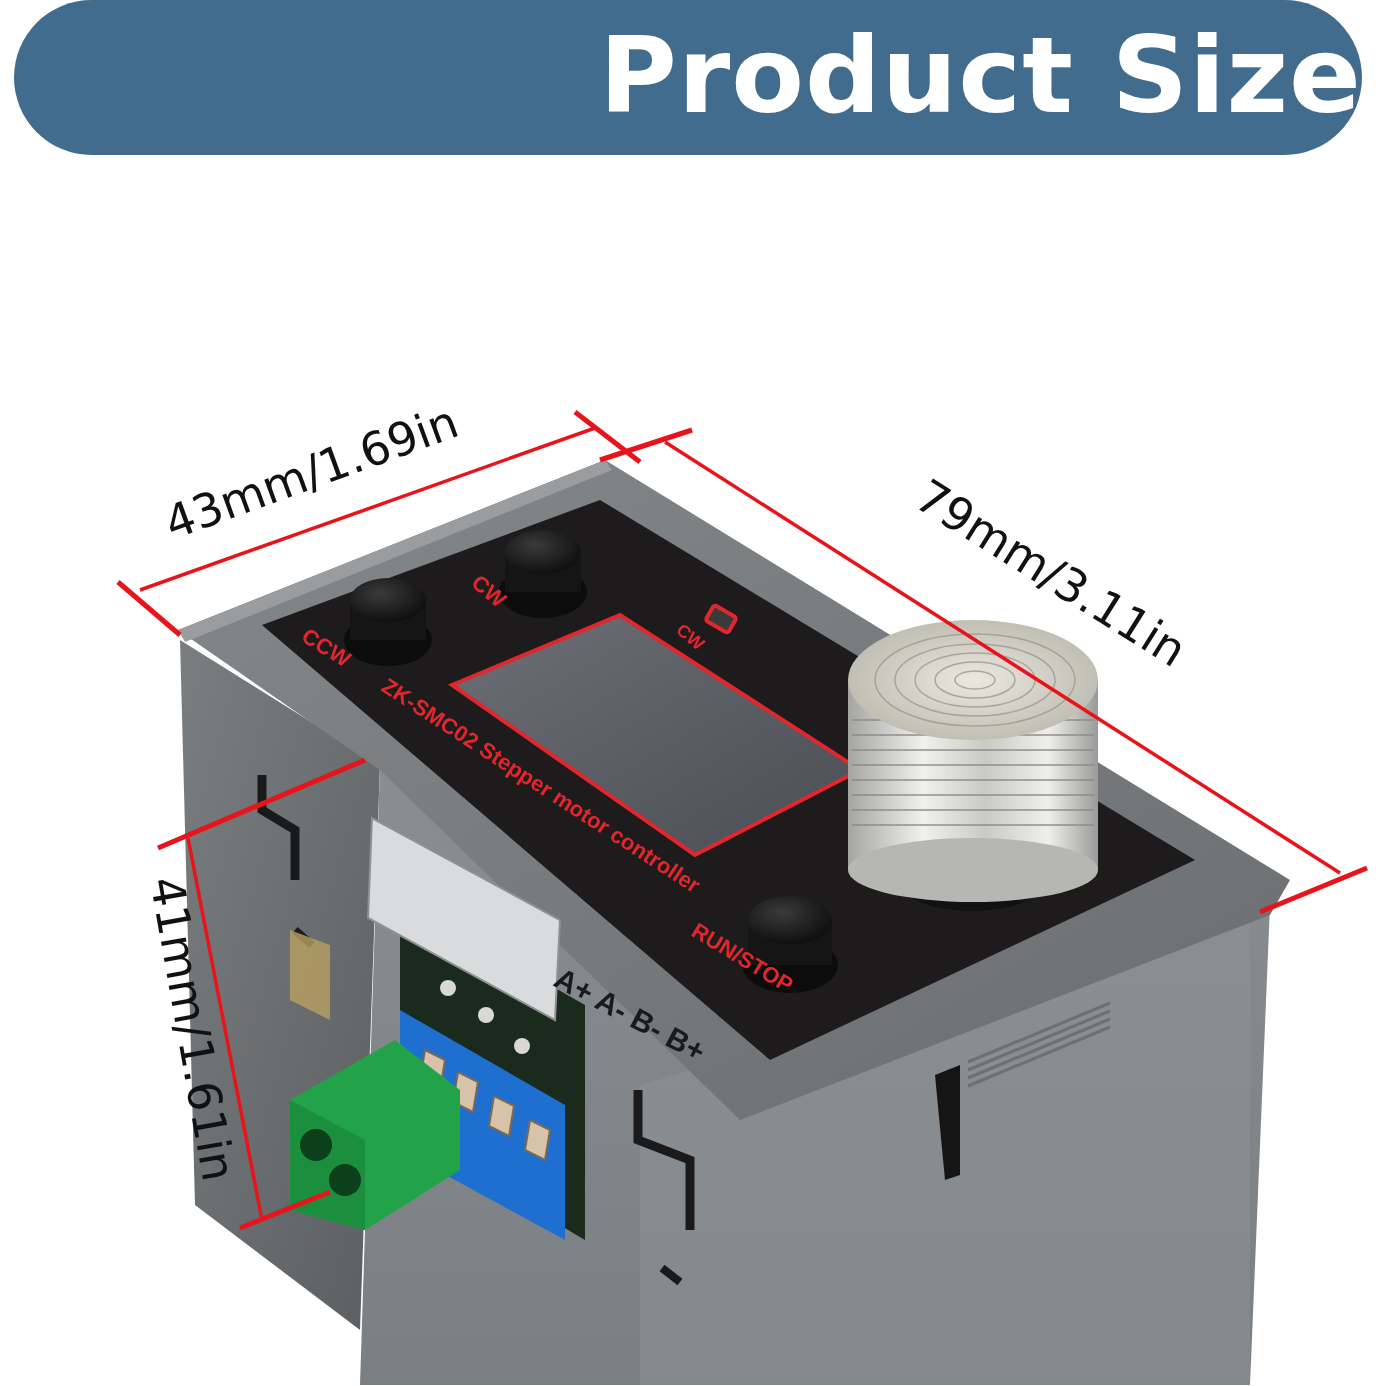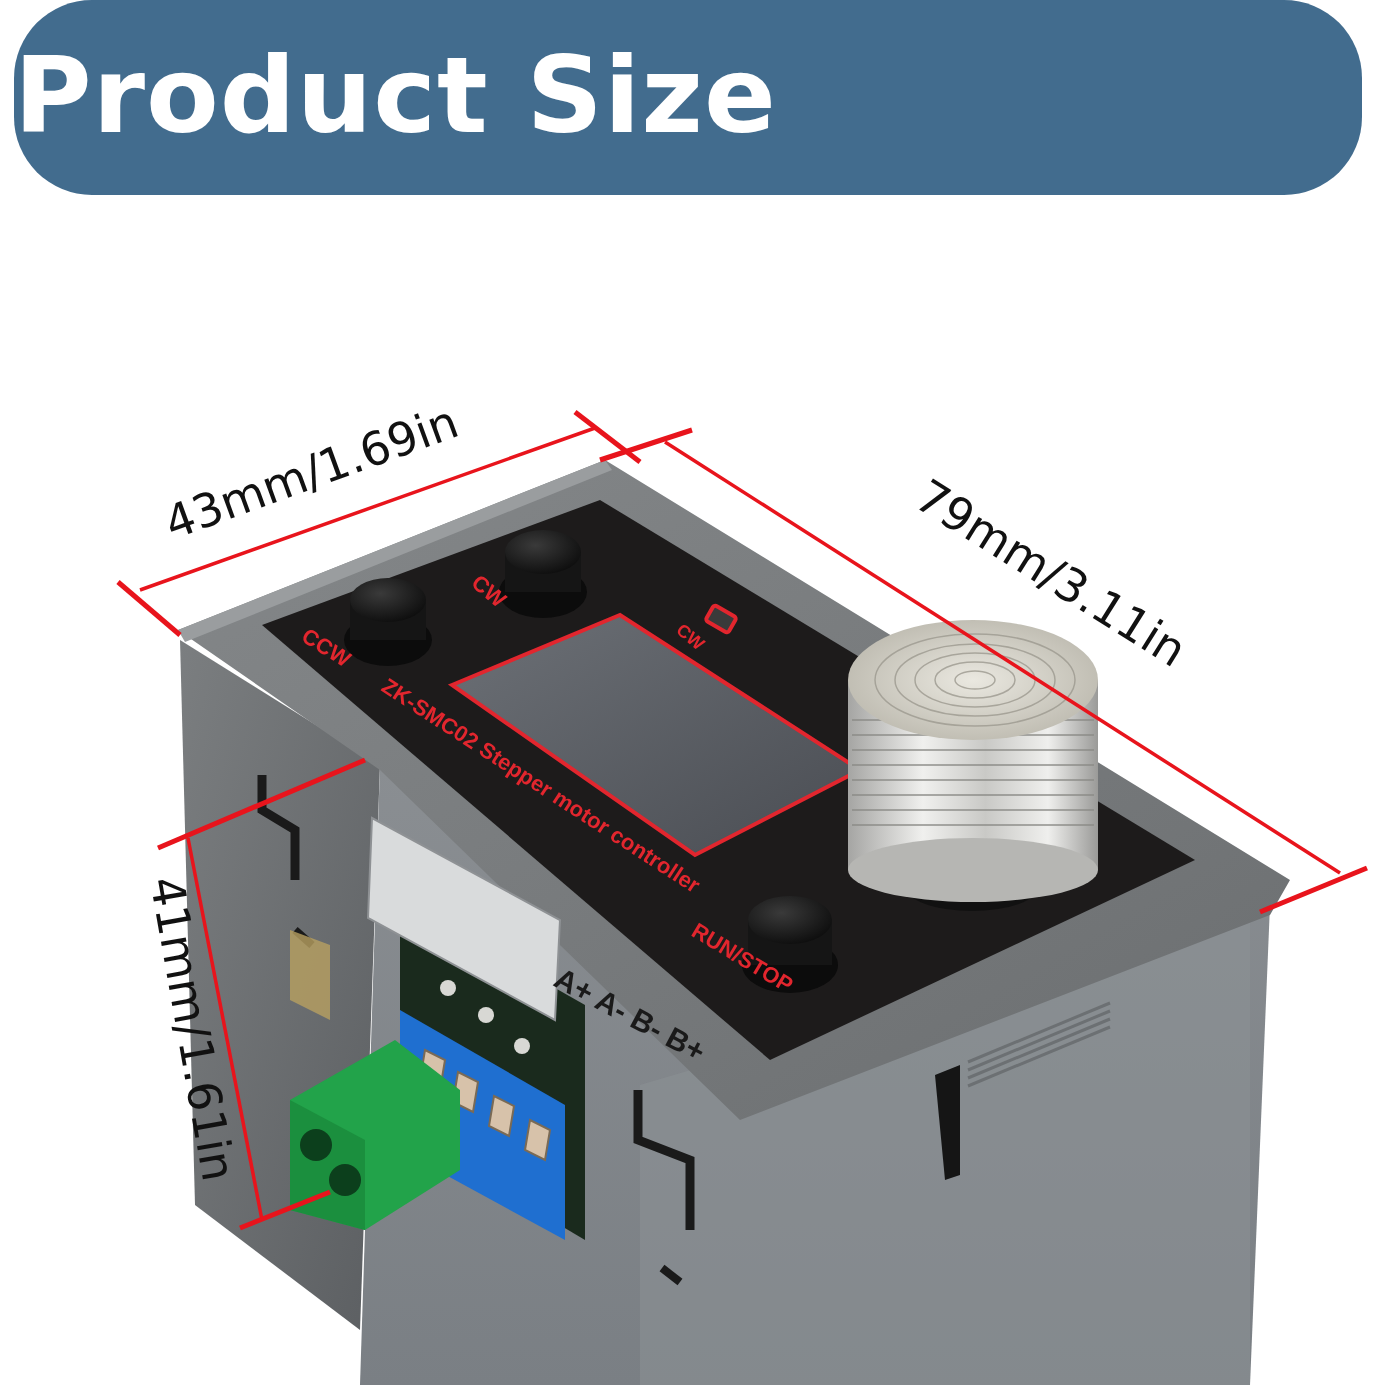--- a/index.html
+++ b/index.html
@@ -1,19 +1,19 @@
 <!DOCTYPE html>
 <html><head>
   <meta charset="utf-8">
   <style>
     html, body { margin: 0; padding: 0; background: #ffffff; }
     body { width: 1386px; height: 1386px; position: relative; overflow: hidden;
            font-family: "DejaVu Sans", "Liberation Sans", sans-serif; }
-    .banner { position: absolute; left: 14px; top: 0px; width: 1348px; height: 195px;
-              background: #426c8e; border-radius: 78px; display: flex; align-items: center; justify-content: flex-start; }
+    .banner { position: absolute; left: 14px; top: 0px; width: 1348px; height: 155px;
+              background: #426c8e; border-radius: 78px; display: flex; align-items: center; justify-content: flex-end; }
     .banner-title { color: #ffffff; font-weight: bold; font-size: 106px; letter-spacing: 1px;
                     font-family: "DejaVu Sans", sans-serif; margin-top: -4px; }
     svg.scene { position: absolute; left: 0; top: 0; }
     .dim-label { font-family: "DejaVu Sans", sans-serif; font-size: 46px; fill: #111111; }
     .panel-label { font-family: "Liberation Sans", sans-serif; font-weight: bold; fill: #e2262e; }
     .pin-label { font-family: "Liberation Sans", sans-serif; font-weight: bold; fill: #1a1a1a; }
   </style>
 </head>
 <body>
 

